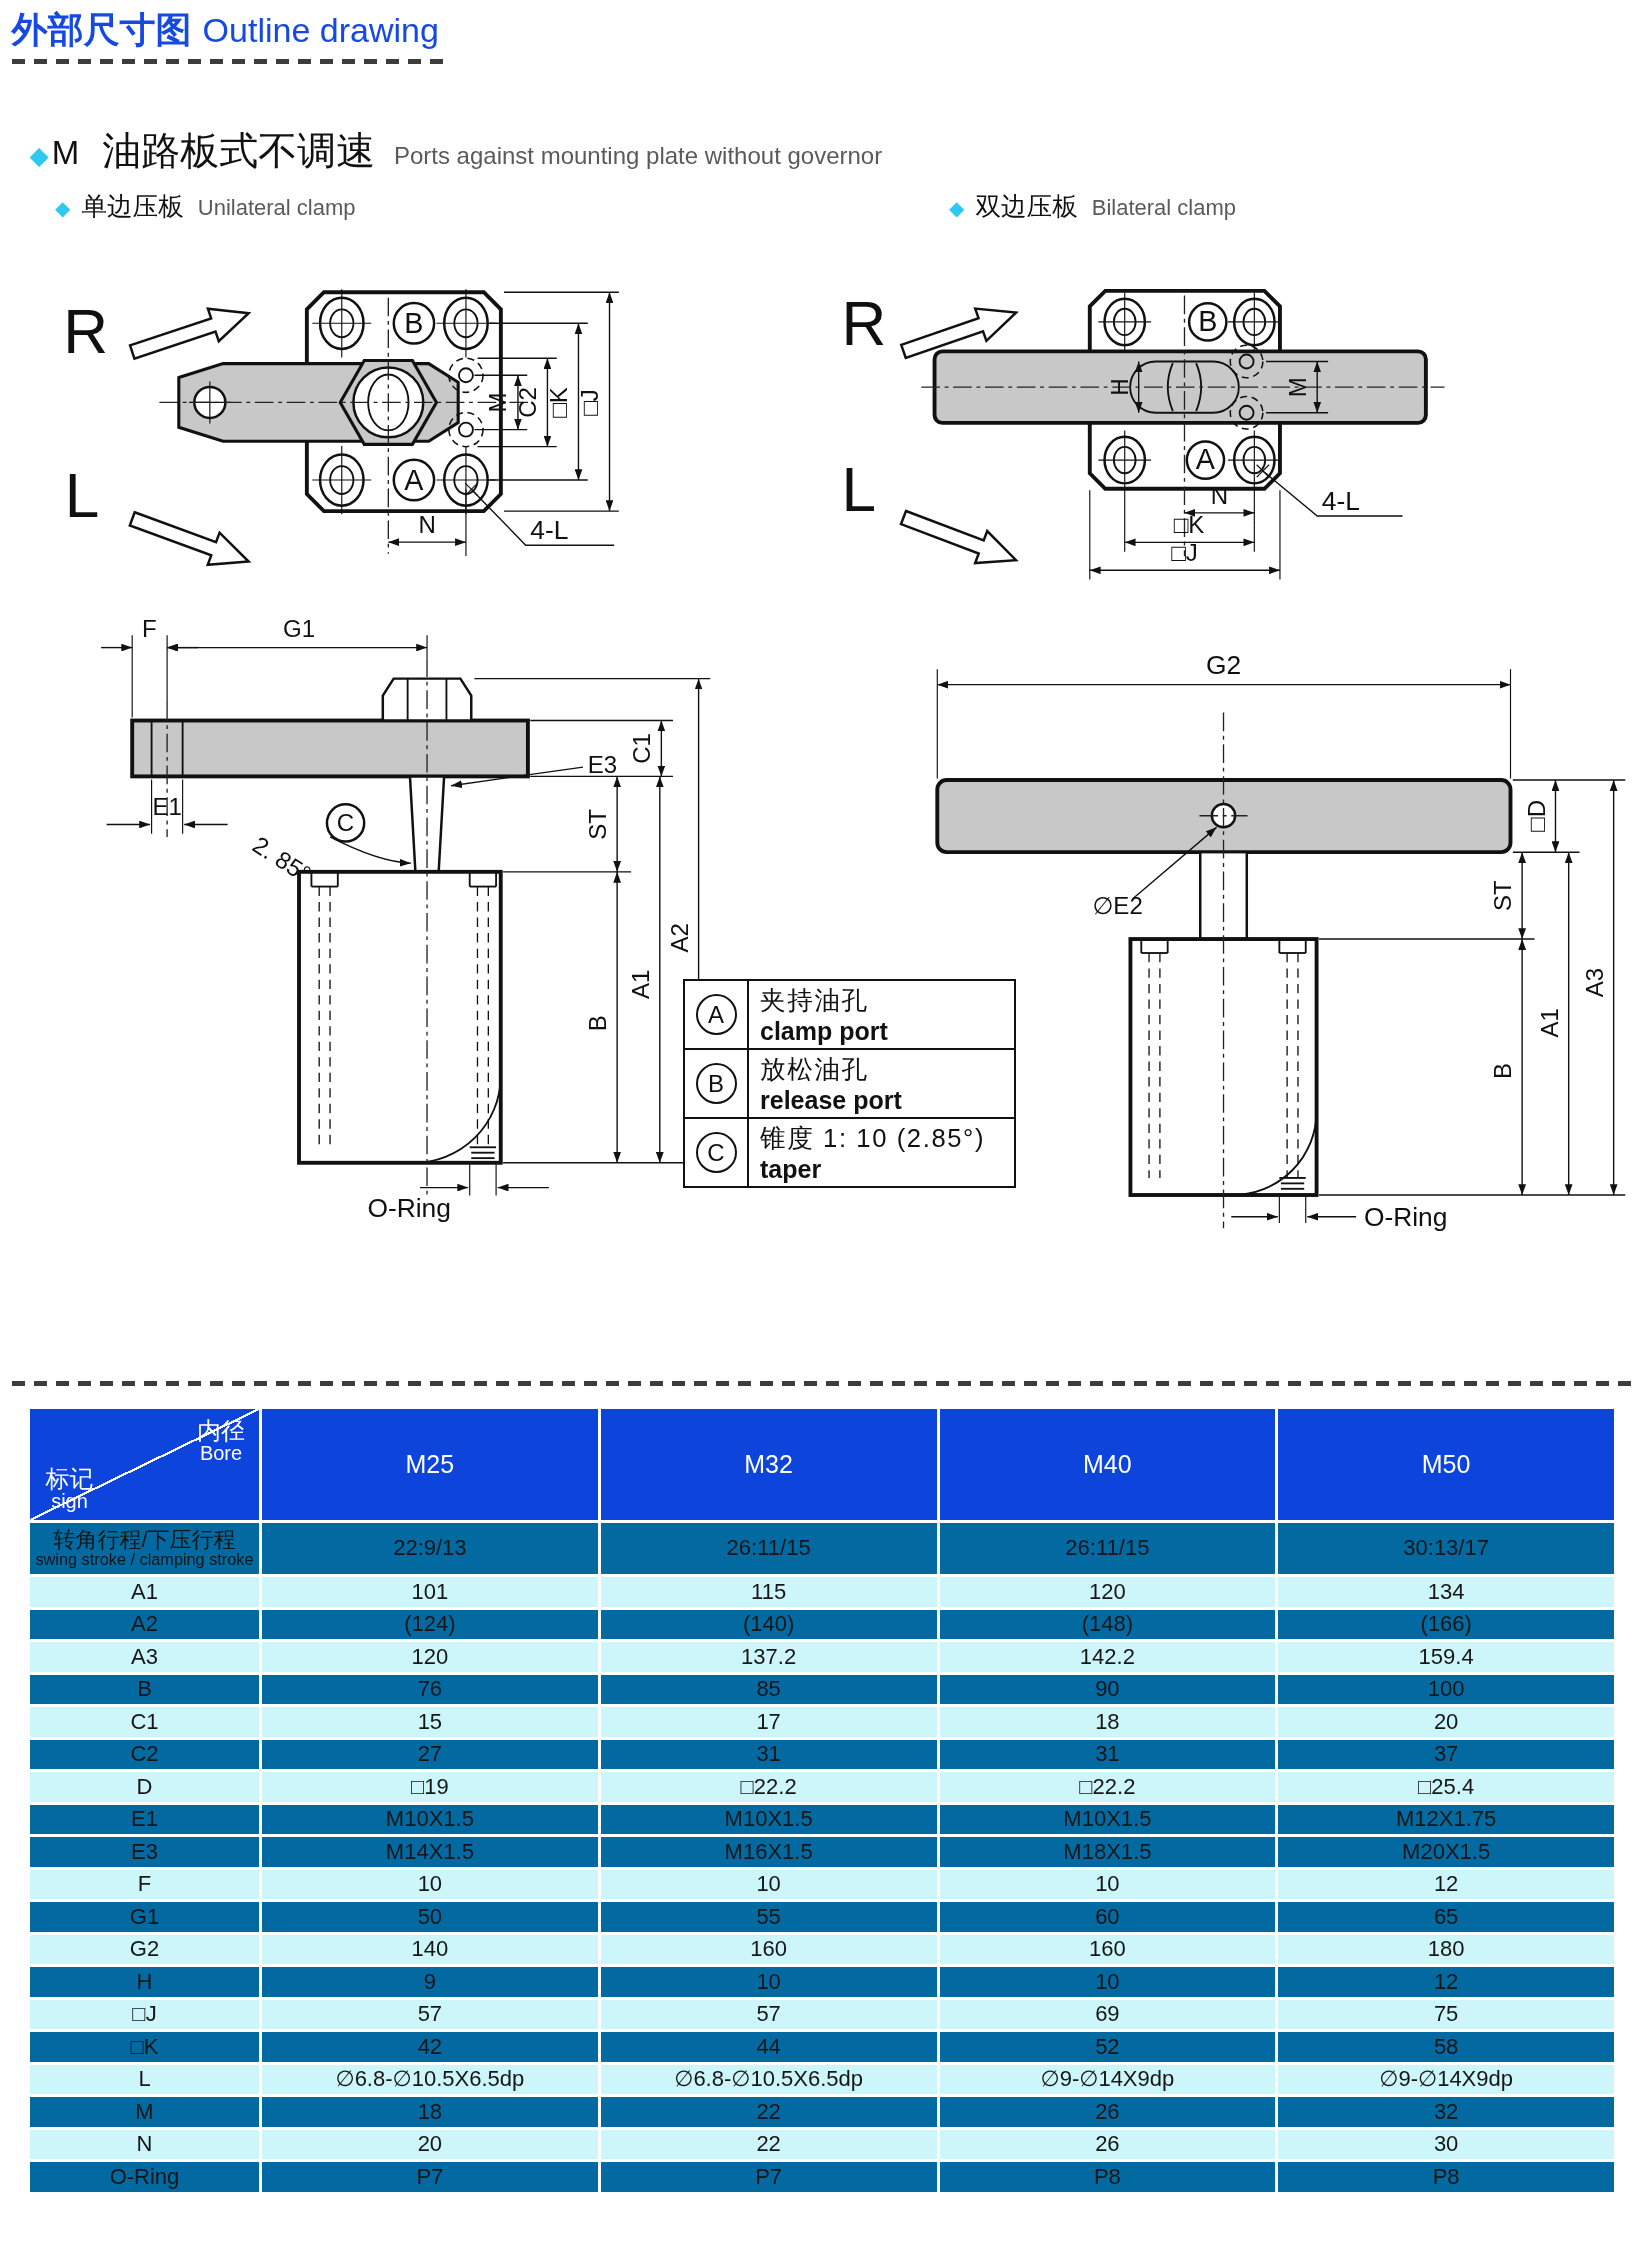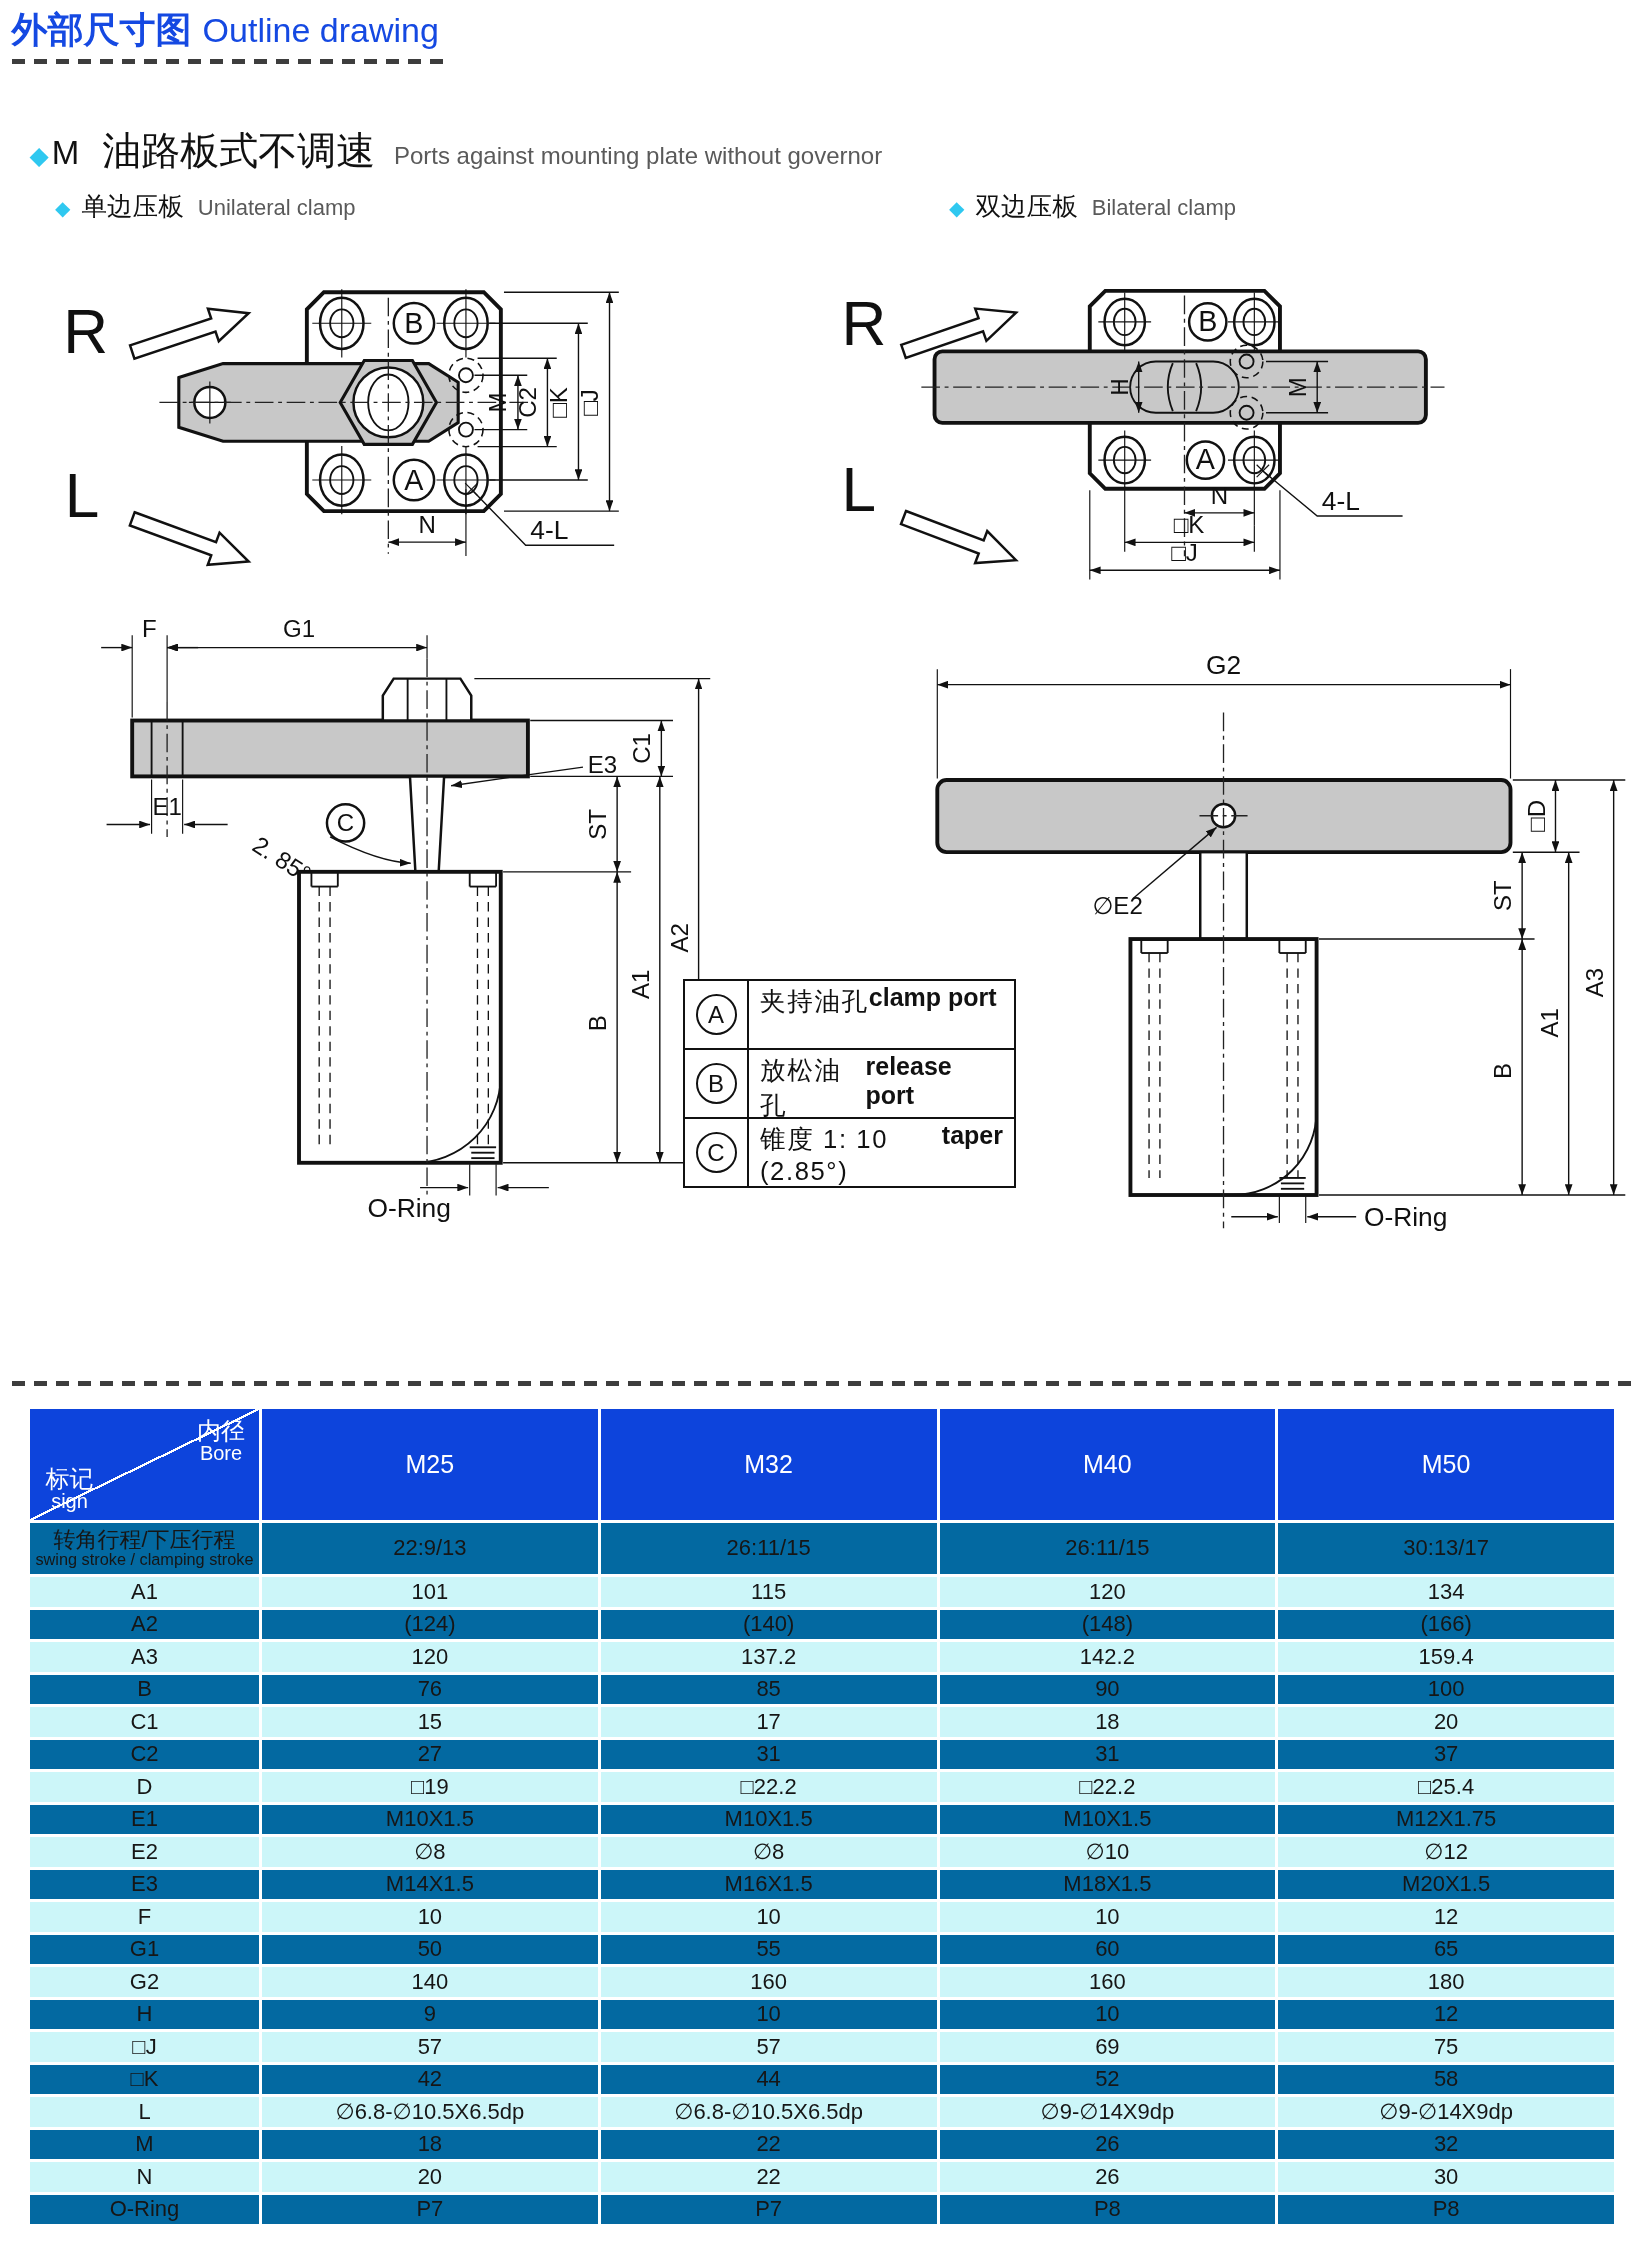--- a/index.html
+++ b/index.html
@@ -39,21 +39,21 @@
   .dlabel-lg{font-size:34px;}
   .rl{font-size:80px;}
   .badge{font-size:37px;}
   
   .legend{position:absolute;left:683px;top:979px;width:329px;border:2.3px solid #111;background:#fff;}
   .legend-row{display:flex;height:67px;}
   .legend-row + .legend-row{border-top:2.3px solid #111;}
   .sym-cell{width:62px;border-right:2.3px solid #111;display:flex;align-items:center;justify-content:center;flex:none;}
   .circle-letter{width:37px;height:37px;border:2.3px solid #111;border-radius:50%;display:flex;
                  align-items:center;justify-content:center;font-size:24px;}
-  .legend-texts{padding:3.1px 11px;display:flex;flex-direction:row;justify-content:center;}
+  .legend-texts{padding:3.1px 11px;display:flex;flex-direction:column;justify-content:center;}
   .legend-zh{font-size:25.6px;letter-spacing:1.6px;}
   .legend-en{font-size:25px;margin-top:-0.8px;font-weight:bold;}
   
   .spec-table{position:absolute;left:27px;top:1406px;width:1590px;border-collapse:separate;
               border-spacing:3.1px;table-layout:fixed;background:#fff;}
   .spec-table th{font-weight:normal;}
   .h-blue{background:#0d44dc;color:#fff;font-size:25px;height:109px;text-align:center;vertical-align:middle;}
   .corner{background:linear-gradient(to bottom right,rgba(0,0,0,0) 49.45%,#fff 49.45%,#fff 50.55%,rgba(0,0,0,0) 50.55%),#0d44dc;
           position:relative;width:227px;}
   .corner .c-top{position:absolute;top:9.3px;right:14px;text-align:center;line-height:1.05;}
@@ -586,27 +586,20 @@
           <td>□22.2</td>
           <td>□25.4</td>
         </tr>
         <tr class="gray">
           <td>E1</td>
           <td>M10X1.5</td>
           <td>M10X1.5</td>
           <td>M10X1.5</td>
           <td>M12X1.75</td>
         </tr>
-        <tr class="cyan">
-          <td>E2</td>
-          <td>∅8</td>
-          <td>∅8</td>
-          <td>∅10</td>
-          <td>∅12</td>
-        </tr>
         <tr class="gray">
           <td>E3</td>
           <td>M14X1.5</td>
           <td>M16X1.5</td>
           <td>M18X1.5</td>
           <td>M20X1.5</td>
         </tr>
         <tr class="cyan">
           <td>F</td>
           <td>10</td>

